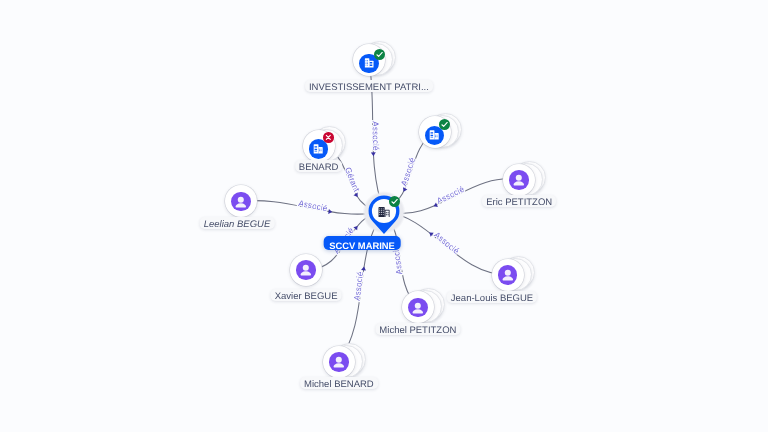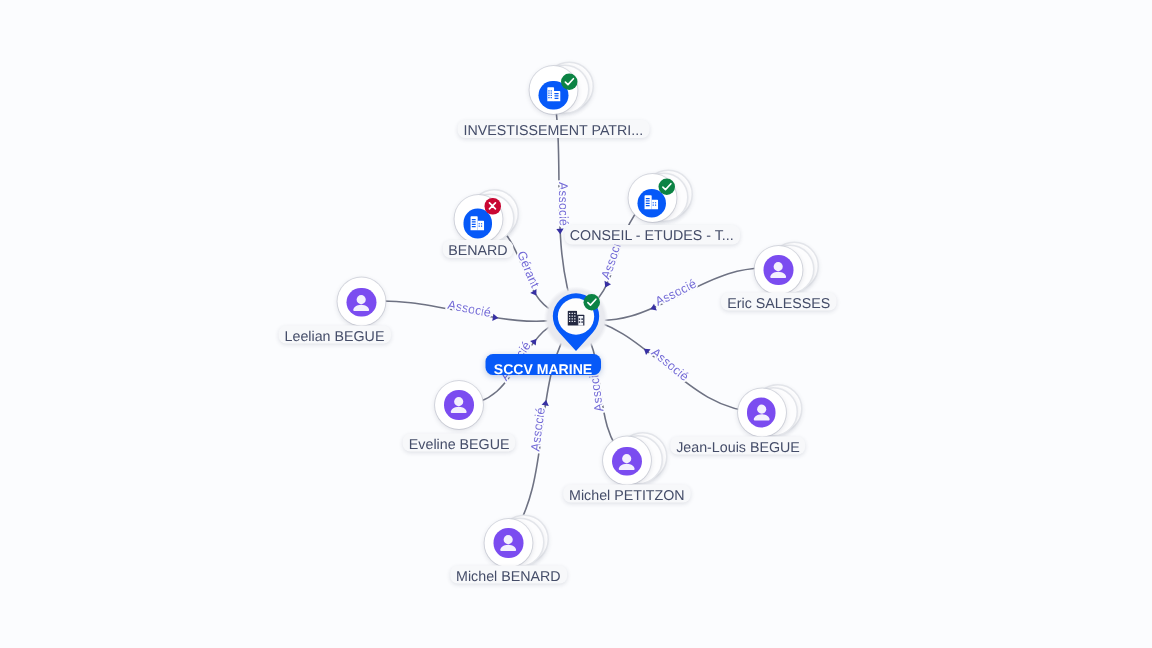--- a/index.html
+++ b/index.html
@@ -153,59 +153,58 @@
             <rect x="14" y="14.6" width="1.9" height="1.9" rx="0.3" fill="#0659f8"></rect>
             <rect x="17.6" y="14.6" width="1.9" height="1.9" rx="0.3" fill="#0659f8"></rect>
           </svg>
         </div>
         <div class="badge" style="left:4.8px;top:-12.6px;width:11.1px;height:11.1px;background:#0c8344;">
       <svg viewBox="0 0 16 16" width="11.1" height="11.1">
         <path d="M4.2 8.3 L6.7 10.7 L11.9 5.0" fill="none" stroke="#fff" stroke-width="1.55" stroke-linecap="round" stroke-linejoin="round"></path>
       </svg>
         </div>
       </div>
-      <div class="chip" style="left: 434.5px; top: 150.3px;">CONSEIL - ETUDES - T...</div>
       <div class="nodewrap" style="left: 241px; top: 201.4px;">
         <div class="disc" style="left:-16px;top:-16px;width:32px;height:32px;"></div>
         <div class="icondisc" style="left:-9.80px;top:-9.60px;width:19.6px;height:19.6px;background:#7b4cf0;">
           <svg viewBox="0 0 24 24" width="19.6" height="19.6">
             <g fill="#f3f0fd">
    <circle cx="12" cy="9.5" r="3.72"></circle>
    <path d="M12 13.7c-3.9 0-6.45 2.3-6.45 4.3 0 0.5 0.4 0.85 0.95 0.85h11.0c0.55 0 0.95-0.35 0.95-0.85 0-2.0-2.55-4.3-6.45-4.3z"></path>
   </g>
           </svg>
         </div>
       </div>
-      <div class="chip" style="left: 223px; top: 217px;">Leelian BEGUE</div>
+      <div class="chip" style="left: 237px; top: 217px; font-style: italic;">Leelian BEGUE</div>
       <div class="nodewrap" style="left: 519.2px; top: 179.8px;">
         <div class="stackdisc" style="left:-5.8px;top:-19.2px;width:31px;height:31px;"></div>
         <div class="stackdisc" style="left:-8.8px;top:-17.0px;width:31px;height:31px;"></div>
         <div class="disc" style="left:-16px;top:-16px;width:32px;height:32px;"></div>
         <div class="icondisc" style="left:-9.80px;top:-9.60px;width:19.6px;height:19.6px;background:#7b4cf0;">
           <svg viewBox="0 0 24 24" width="19.6" height="19.6">
             <g fill="#f3f0fd">
    <circle cx="12" cy="9.5" r="3.72"></circle>
    <path d="M12 13.7c-3.9 0-6.45 2.3-6.45 4.3 0 0.5 0.4 0.85 0.95 0.85h11.0c0.55 0 0.95-0.35 0.95-0.85 0-2.0-2.55-4.3-6.45-4.3z"></path>
   </g>
           </svg>
         </div>
       </div>
-      <div class="chip" style="left: 519.2px; top: 194.9px;">Eric SALESSES</div>
+      <div class="chip" style="left: 519.2px; top: 194.9px;">Eric PETITZON</div>
       <div class="nodewrap" style="left: 306.1px; top: 269.8px;">
         <div class="disc" style="left:-16px;top:-16px;width:32px;height:32px;"></div>
         <div class="icondisc" style="left:-9.80px;top:-9.60px;width:19.6px;height:19.6px;background:#7b4cf0;">
           <svg viewBox="0 0 24 24" width="19.6" height="19.6">
             <g fill="#f3f0fd">
    <circle cx="12" cy="9.5" r="3.72"></circle>
    <path d="M12 13.7c-3.9 0-6.45 2.3-6.45 4.3 0 0.5 0.4 0.85 0.95 0.85h11.0c0.55 0 0.95-0.35 0.95-0.85 0-2.0-2.55-4.3-6.45-4.3z"></path>
   </g>
           </svg>
         </div>
       </div>
-      <div class="chip" style="left: 306.1px; top: 288.9px;">Eveline BEGUE</div>
+      <div class="chip" style="left: 306.1px; top: 288.9px;">Xavier BEGUE</div>
       <div class="nodewrap" style="left: 507.7px; top: 274.8px;">
         <div class="stackdisc" style="left:-5.8px;top:-19.2px;width:31px;height:31px;"></div>
         <div class="stackdisc" style="left:-8.8px;top:-17.0px;width:31px;height:31px;"></div>
         <div class="disc" style="left:-16px;top:-16px;width:32px;height:32px;"></div>
         <div class="icondisc" style="left:-9.80px;top:-9.60px;width:19.6px;height:19.6px;background:#7b4cf0;">
           <svg viewBox="0 0 24 24" width="19.6" height="19.6">
             <g fill="#f3f0fd">
    <circle cx="12" cy="9.5" r="3.72"></circle>
    <path d="M12 13.7c-3.9 0-6.45 2.3-6.45 4.3 0 0.5 0.4 0.85 0.95 0.85h11.0c0.55 0 0.95-0.35 0.95-0.85 0-2.0-2.55-4.3-6.45-4.3z"></path>
   </g>

